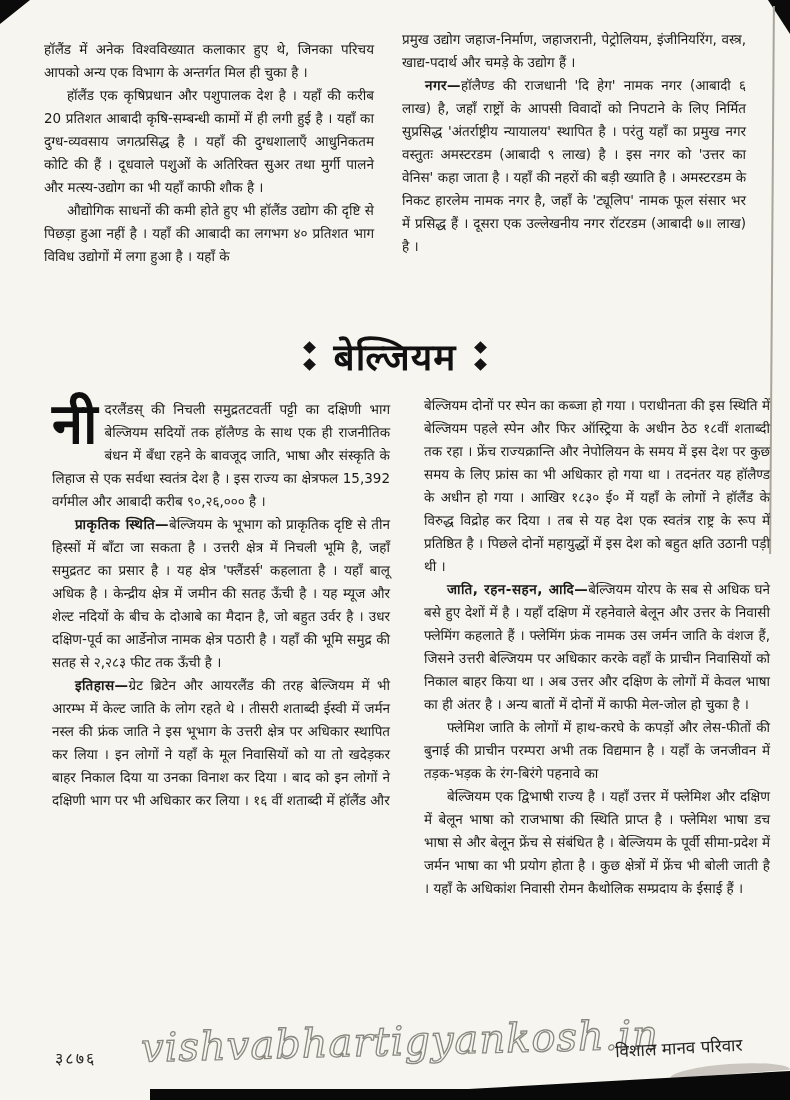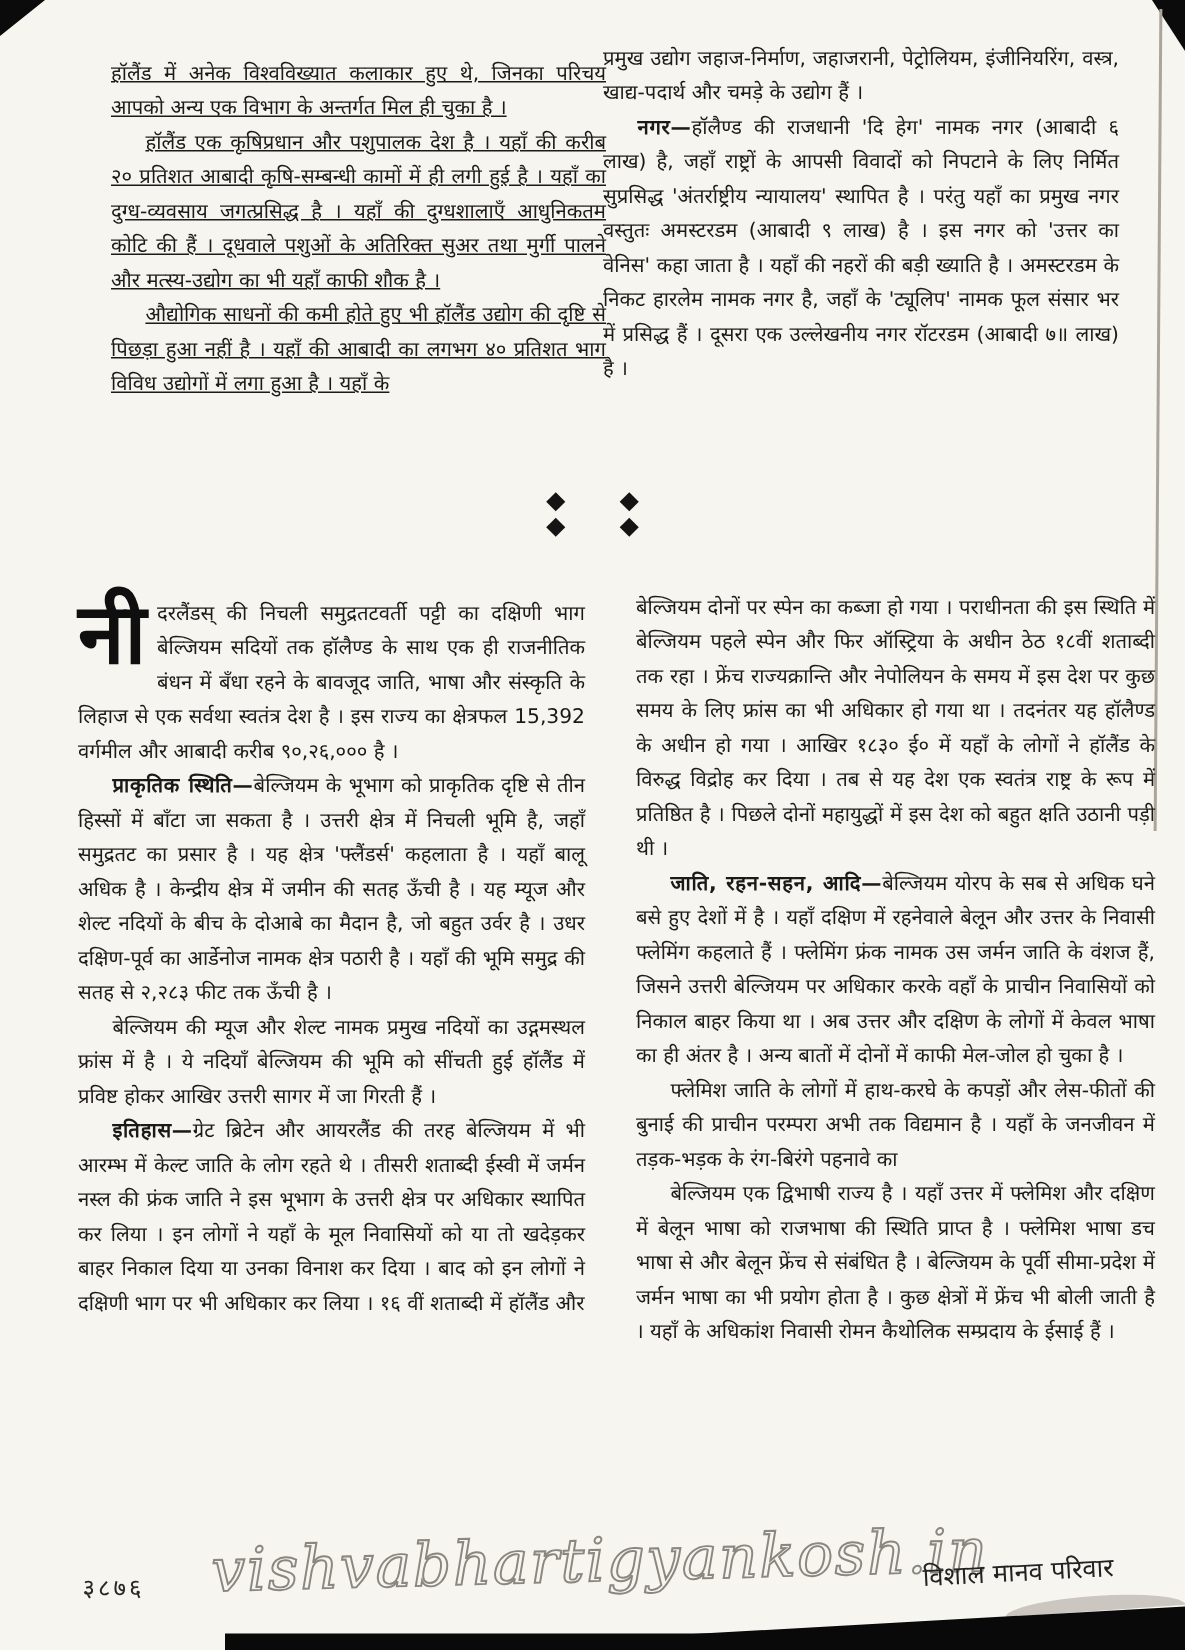--- a/index.html
+++ b/index.html
@@ -6,21 +6,21 @@
   body{
     width:790px;height:1100px;position:relative;overflow:hidden;
     background:#f7f5ef;
     font-family:"DejaVu Sans",sans-serif;
     color:#1c1a18;
   }
   .col{position:absolute;text-align:justify;font-size:13.5px;line-height:23px;}
   .col p{margin:0;}
   .col p.indent{text-indent:1.7em;}
   .col p strong{font-weight:bold;letter-spacing:.5px;}
-  #col-top-left{left:74px;top:38px;width:330px;text-decoration:underline;}
+  #col-top-left{left:44px;top:38px;width:330px;}
   #col-top-right{left:402px;top:28px;width:344px;}
   #col-art-left{left:52px;top:398px;width:338px;}
   #col-art-right{left:424px;top:394px;width:346px;}
 
   .article-heading{
     position:absolute;top:330px;left:0;width:100%;
     display:flex;align-items:center;justify-content:center;
     font-size:37px;font-weight:bold;letter-spacing:1px;color:#111;
   }
   .orn{display:inline-flex;flex-direction:column;gap:8px;margin:0 20px;}
@@ -60,44 +60,44 @@
 
 <div class="art-tl"></div>
 <div class="art-tr"></div>
 <div class="art-edge-right"></div>
 <div class="art-bottom-shadow"></div>
 <div class="art-bottom-bar"></div>
 <div class="art-bottom-wedge"></div>
 
 <div class="col" id="col-top-left">
   <p><span>हॉलैंड में अनेक विश्वविख्यात कलाकार हुए थे, जिनका परिचय आपको अन्य एक विभाग के अन्तर्गत मिल ही चुका है ।</span></p>
-  <p class="indent"><span>हॉलैंड एक कृषिप्रधान और पशुपालक देश है । यहाँ की करीब २० प्रतिशत आबादी कृषि-सम्बन्धी कामों में ही लगी हुई है । यहाँ का दुग्ध-व्यवसाय जगत्प्रसिद्ध है । यहाँ की दुग्धशालाएँ आधुनिकतम कोटि की हैं । दूधवाले पशुओं के अतिरिक्त सुअर तथा मुर्गी पालने और मत्स्य-उद्योग का भी यहाँ काफी शौक है ।</span></p>
+  <p class="indent"><span>हॉलैंड एक कृषिप्रधान और पशुपालक देश है । यहाँ की करीब 20 प्रतिशत आबादी कृषि-सम्बन्धी कामों में ही लगी हुई है । यहाँ का दुग्ध-व्यवसाय जगत्प्रसिद्ध है । यहाँ की दुग्धशालाएँ आधुनिकतम कोटि की हैं । दूधवाले पशुओं के अतिरिक्त सुअर तथा मुर्गी पालने और मत्स्य-उद्योग का भी यहाँ काफी शौक है ।</span></p>
   <p class="indent"><span>औद्योगिक साधनों की कमी होते हुए भी हॉलैंड उद्योग की दृष्टि से पिछड़ा हुआ नहीं है । यहाँ की आबादी का लगभग ४० प्रतिशत भाग विविध उद्योगों में लगा हुआ है । यहाँ के</span></p>
 </div>
 
 <div class="col" id="col-top-right">
   <p><span>प्रमुख उद्योग जहाज-निर्माण, जहाजरानी, पेट्रोलियम, इंजीनियरिंग, वस्त्र, खाद्य-पदार्थ और चमड़े के उद्योग हैं ।</span></p>
   <p class="indent"><strong>नगर—</strong><span>हॉलैण्ड की राजधानी 'दि हेग' नामक नगर (आबादी ६ लाख) है, जहाँ राष्ट्रों के आपसी विवादों को निपटाने के लिए निर्मित सुप्रसिद्ध 'अंतर्राष्ट्रीय न्यायालय' स्थापित है । परंतु यहाँ का प्रमुख नगर वस्तुतः अमस्टरडम (आबादी ९ लाख) है । इस नगर को 'उत्तर का वेनिस' कहा जाता है । यहाँ की नहरों की बड़ी ख्याति है । अमस्टरडम के निकट हारलेम नामक नगर है, जहाँ के 'ट्यूलिप' नामक फूल संसार भर में प्रसिद्ध हैं । दूसरा एक उल्लेखनीय नगर रॉटरडम (आबादी ७॥ लाख) है ।</span></p>
 </div>
 
 <div class="article-heading">
   <span class="orn">
       <i></i>
       <i></i>
     </span>
+  <span>बेल्जियम</span>
   <span class="orn">
       <i></i>
       <i></i>
     </span>
 </div>
 
 <div class="col" id="col-art-left">
   <p><span class="dropcap">नी</span><span>दरलैंडस् की निचली समुद्रतटवर्ती पट्टी का दक्षिणी भाग बेल्जियम सदियों तक हॉलैण्ड के साथ एक ही राजनीतिक बंधन में बँधा रहने के बावजूद जाति, भाषा और संस्कृति के लिहाज से एक सर्वथा स्वतंत्र देश है । इस राज्य का क्षेत्रफल 15,392 वर्गमील और आबादी करीब ९०,२६,००० है ।</span></p>
   <p class="indent"><strong>प्राकृतिक स्थिति—</strong><span>बेल्जियम के भूभाग को प्राकृतिक दृष्टि से तीन हिस्सों में बाँटा जा सकता है । उत्तरी क्षेत्र में निचली भूमि है, जहाँ समुद्रतट का प्रसार है । यह क्षेत्र 'फ्लैंडर्स' कहलाता है । यहाँ बालू अधिक है । केन्द्रीय क्षेत्र में जमीन की सतह ऊँची है । यह म्यूज और शेल्ट नदियों के बीच के दोआबे का मैदान है, जो बहुत उर्वर है । उधर दक्षिण-पूर्व का आर्डेनोज नामक क्षेत्र पठारी है । यहाँ की भूमि समुद्र की सतह से २,२८३ फीट तक ऊँची है ।</span></p>
-  <p class="indent"><span>बेल्जियम की म्यूज और शेल्ट नामक प्रमुख नदियों का उद्गमस्थल फ्रांस में है । ये नदियाँ बेल्जियम की भूमि को सींचती हुई हॉलैंड में प्रविष्ट होकर आखिर उत्तरी सागर में जा गिरती हैं ।</span></p>
   <p class="indent"><strong>इतिहास—</strong><span>ग्रेट ब्रिटेन और आयरलैंड की तरह बेल्जियम में भी आरम्भ में केल्ट जाति के लोग रहते थे । तीसरी शताब्दी ईस्वी में जर्मन नस्ल की फ्रंक जाति ने इस भूभाग के उत्तरी क्षेत्र पर अधिकार स्थापित कर लिया । इन लोगों ने यहाँ के मूल निवासियों को या तो खदेड़कर बाहर निकाल दिया या उनका विनाश कर दिया । बाद को इन लोगों ने दक्षिणी भाग पर भी अधिकार कर लिया । १६ वीं शताब्दी में हॉलैंड और</span></p>
 </div>
 
 <div class="col" id="col-art-right">
   <p><span>बेल्जियम दोनों पर स्पेन का कब्जा हो गया । पराधीनता की इस स्थिति में बेल्जियम पहले स्पेन और फिर ऑस्ट्रिया के अधीन ठेठ १८वीं शताब्दी तक रहा । फ्रेंच राज्यक्रान्ति और नेपोलियन के समय में इस देश पर कुछ समय के लिए फ्रांस का भी अधिकार हो गया था । तदनंतर यह हॉलैण्ड के अधीन हो गया । आखिर १८३० ई० में यहाँ के लोगों ने हॉलैंड के विरुद्ध विद्रोह कर दिया । तब से यह देश एक स्वतंत्र राष्ट्र के रूप में प्रतिष्ठित है । पिछले दोनों महायुद्धों में इस देश को बहुत क्षति उठानी पड़ी थी ।</span></p>
   <p class="indent"><strong>जाति, रहन-सहन, आदि—</strong><span>बेल्जियम योरप के सब से अधिक घने बसे हुए देशों में है । यहाँ दक्षिण में रहनेवाले बेलून और उत्तर के निवासी फ्लेमिंग कहलाते हैं । फ्लेमिंग फ्रंक नामक उस जर्मन जाति के वंशज हैं, जिसने उत्तरी बेल्जियम पर अधिकार करके वहाँ के प्राचीन निवासियों को निकाल बाहर किया था । अब उत्तर और दक्षिण के लोगों में केवल भाषा का ही अंतर है । अन्य बातों में दोनों में काफी मेल-जोल हो चुका है ।</span></p>
   <p class="indent"><span>फ्लेमिश जाति के लोगों में हाथ-करघे के कपड़ों और लेस-फीतों की बुनाई की प्राचीन परम्परा अभी तक विद्यमान है । यहाँ के जनजीवन में तड़क-भड़क के रंग-बिरंगे पहनावे का</span></p>
   <p class="indent"><span>बेल्जियम एक द्विभाषी राज्य है । यहाँ उत्तर में फ्लेमिश और दक्षिण में बेलून भाषा को राजभाषा की स्थिति प्राप्त है । फ्लेमिश भाषा डच भाषा से और बेलून फ्रेंच से संबंधित है । बेल्जियम के पूर्वी सीमा-प्रदेश में जर्मन भाषा का भी प्रयोग होता है । कुछ क्षेत्रों में फ्रेंच भी बोली जाती है । यहाँ के अधिकांश निवासी रोमन कैथोलिक सम्प्रदाय के ईसाई हैं ।</span></p>
 </div>
 

